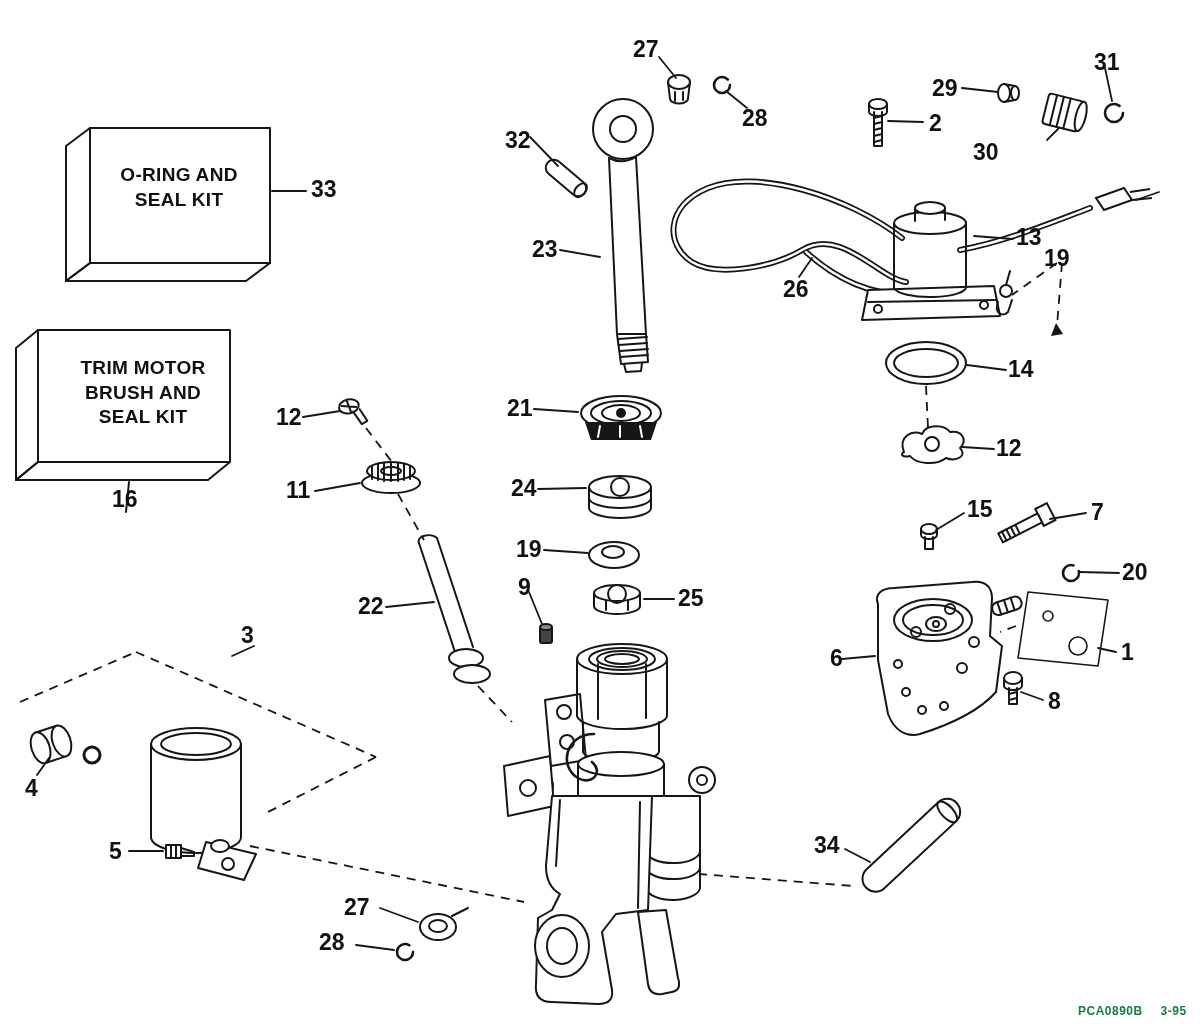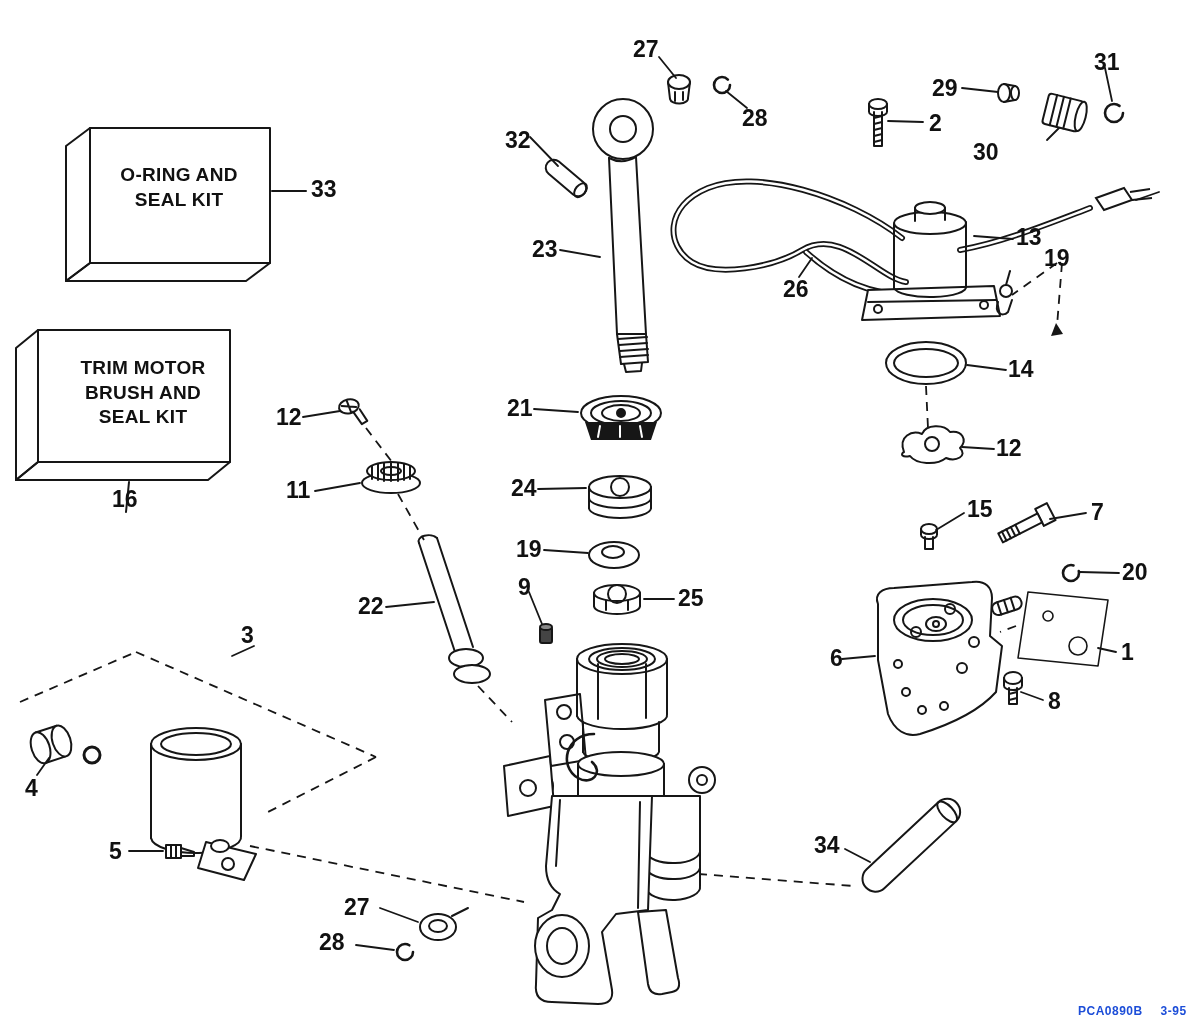--- a/index.html
+++ b/index.html
@@ -10,21 +10,21 @@
   svg.art { position:absolute; left:0; top:0; width:1203px; height:1024px; }
   .callout {
     position:absolute; font-weight:bold; font-size:23px; line-height:1;
     color:#111; white-space:nowrap; user-select:none;
   }
   .kit-label {
     position:absolute; font-weight:bold; font-size:19px; line-height:1.3;
     text-align:center; color:#111; letter-spacing:0.3px;
   }
   .footer-code {
-    position:absolute; font-weight:bold; font-size:12px; color:#1d4ed8;
+    position:absolute; font-weight:bold; font-size:12px; color:#15803d;
     letter-spacing:0.5px; white-space:nowrap;
   }
   .footer-code span { margin-left:14px; }
   .footer-code span:first-child { margin-left:0; }
 </style>
 </head>
 <body>
 
 <div class="stage">
 

